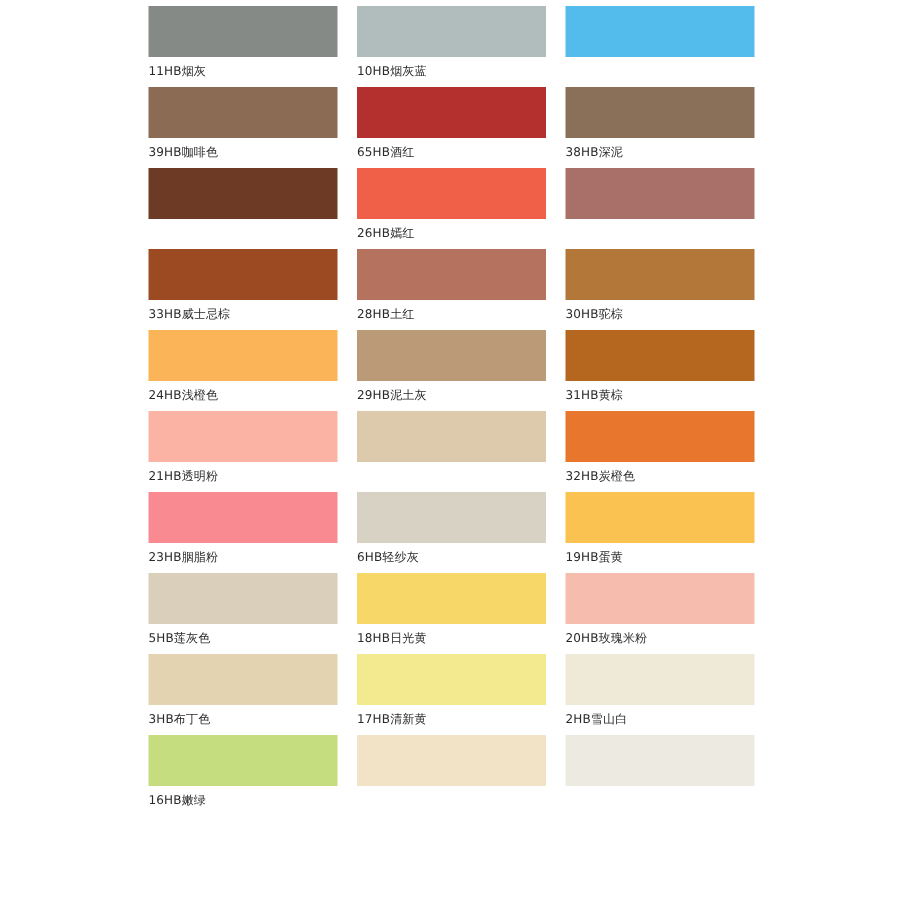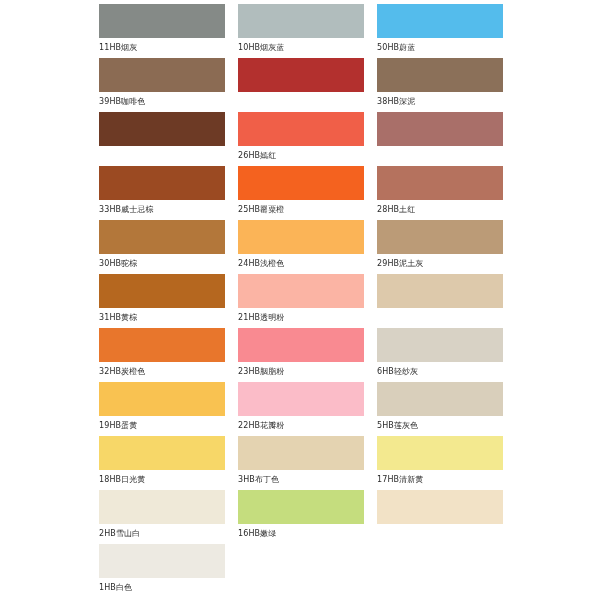--- a/index.html
+++ b/index.html
@@ -63,50 +63,46 @@
       <div class="swatch-cell">
         <span class="swatch-chip" style="background-color: rgb(133, 138, 135);"></span>
         <span class="swatch-label">11HB烟灰</span>
       </div>
       <div class="swatch-cell">
         <span class="swatch-chip" style="background-color: rgb(177, 189, 189);"></span>
         <span class="swatch-label">10HB烟灰蓝</span>
       </div>
       <div class="swatch-cell">
         <span class="swatch-chip" style="background-color: rgb(84, 188, 236);"></span>
-        <span class="swatch-label">50HB蔚蓝</span>
       </div>
       <div class="swatch-cell">
         <span class="swatch-chip" style="background-color: rgb(139, 107, 83);"></span>
         <span class="swatch-label">39HB咖啡色</span>
       </div>
       <div class="swatch-cell">
         <span class="swatch-chip" style="background-color: rgb(179, 48, 46);"></span>
+        <span class="swatch-label">65HB酒红</span>
       </div>
       <div class="swatch-cell">
         <span class="swatch-chip" style="background-color: rgb(139, 112, 89);"></span>
         <span class="swatch-label">38HB深泥</span>
       </div>
       <div class="swatch-cell">
         <span class="swatch-chip" style="background-color: rgb(109, 58, 37);"></span>
       </div>
       <div class="swatch-cell">
         <span class="swatch-chip" style="background-color: rgb(240, 95, 72);"></span>
         <span class="swatch-label">26HB嫣红</span>
       </div>
       <div class="swatch-cell">
         <span class="swatch-chip" style="background-color: rgb(169, 111, 105);"></span>
       </div>
       <div class="swatch-cell">
         <span class="swatch-chip" style="background-color: rgb(155, 74, 34);"></span>
         <span class="swatch-label">33HB威士忌棕</span>
-      </div>
-      <div class="swatch-cell">
-        <span class="swatch-chip" style="background-color: rgb(244, 98, 31);"></span>
-        <span class="swatch-label">25HB罂粟橙</span>
       </div>
       <div class="swatch-cell">
         <span class="swatch-chip" style="background-color: rgb(181, 114, 94);"></span>
         <span class="swatch-label">28HB土红</span>
       </div>
       <div class="swatch-cell">
         <span class="swatch-chip" style="background-color: rgb(179, 119, 58);"></span>
         <span class="swatch-label">30HB驼棕</span>
       </div>
       <div class="swatch-cell">
@@ -138,30 +134,30 @@
       </div>
       <div class="swatch-cell">
         <span class="swatch-chip" style="background-color: rgb(216, 210, 197);"></span>
         <span class="swatch-label">6HB轻纱灰</span>
       </div>
       <div class="swatch-cell">
         <span class="swatch-chip" style="background-color: rgb(249, 194, 81);"></span>
         <span class="swatch-label">19HB蛋黄</span>
       </div>
       <div class="swatch-cell">
-        <span class="swatch-chip" style="background-color: rgb(251, 188, 200);"></span>
-        <span class="swatch-label">22HB花瓣粉</span>
-      </div>
-      <div class="swatch-cell">
         <span class="swatch-chip" style="background-color: rgb(217, 207, 187);"></span>
         <span class="swatch-label">5HB莲灰色</span>
       </div>
       <div class="swatch-cell">
         <span class="swatch-chip" style="background-color: rgb(247, 215, 104);"></span>
         <span class="swatch-label">18HB日光黄</span>
+      </div>
+      <div class="swatch-cell">
+        <span class="swatch-chip" style="background-color: rgb(246, 188, 174);"></span>
+        <span class="swatch-label">20HB玫瑰米粉</span>
       </div>
       <div class="swatch-cell">
         <span class="swatch-chip" style="background-color: rgb(228, 211, 177);"></span>
         <span class="swatch-label">3HB布丁色</span>
       </div>
       <div class="swatch-cell">
         <span class="swatch-chip" style="background-color: rgb(243, 233, 143);"></span>
         <span class="swatch-label">17HB清新黄</span>
       </div>
       <div class="swatch-cell">
@@ -170,16 +166,15 @@
       </div>
       <div class="swatch-cell">
         <span class="swatch-chip" style="background-color: rgb(197, 221, 126);"></span>
         <span class="swatch-label">16HB嫩绿</span>
       </div>
       <div class="swatch-cell">
         <span class="swatch-chip" style="background-color: rgb(242, 226, 198);"></span>
       </div>
       <div class="swatch-cell">
         <span class="swatch-chip" style="background-color: rgb(237, 234, 226);"></span>
-        <span class="swatch-label">1HB白色</span>
       </div>
     </div>
 </div>
 
 </body></html>

